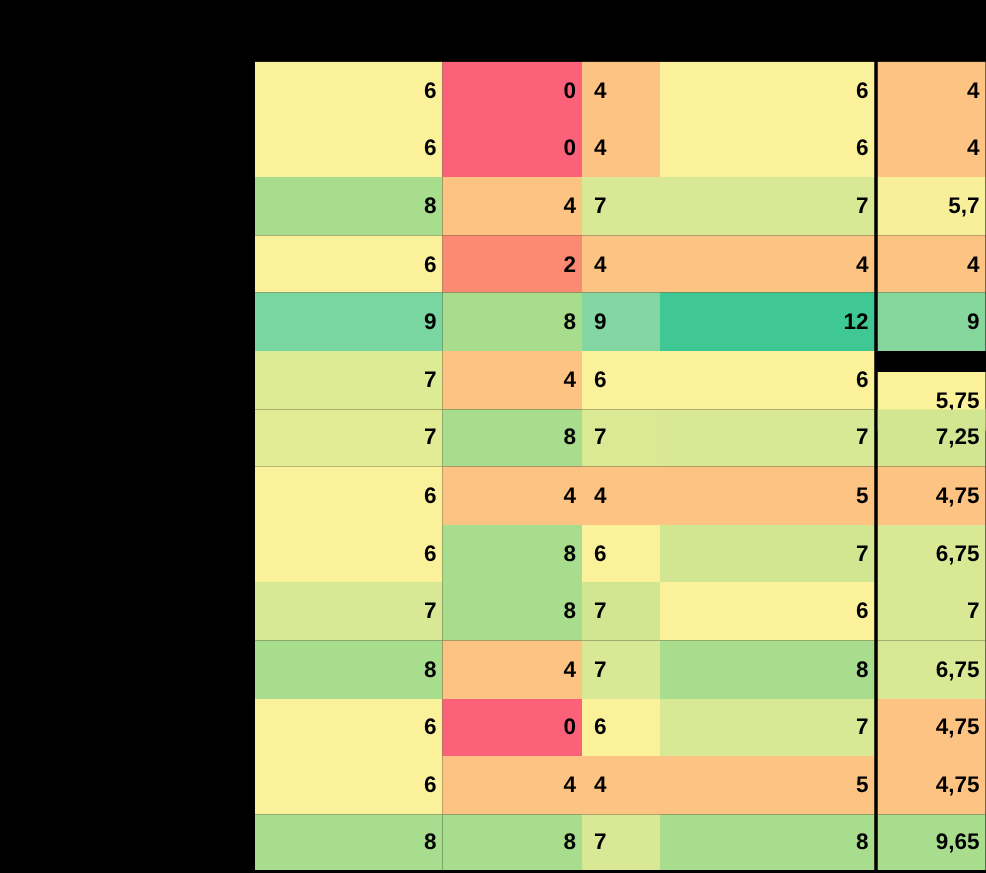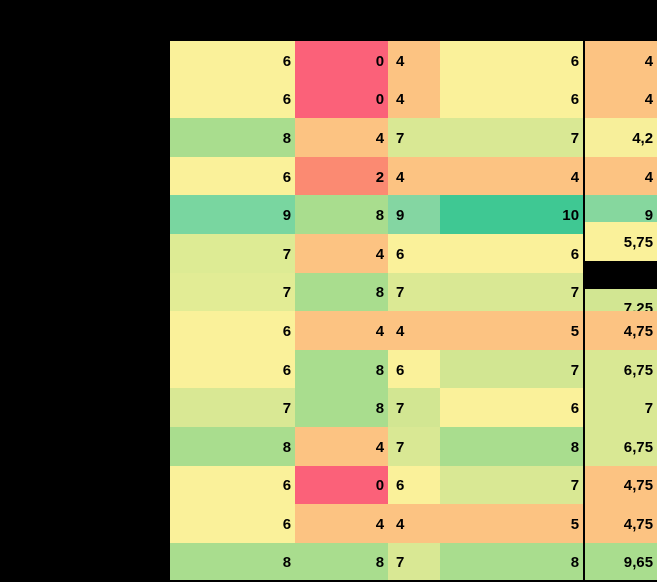--- a/index.html
+++ b/index.html
@@ -79,45 +79,45 @@
     <div class="cell right" style="left: 170px; width: 125px; top: 79.6px; height: 38.6px; background: rgb(250, 241, 154);">6</div>
     <div class="cell right" style="left: 295px; width: 93px; top: 79.6px; height: 38.6px; background: rgb(251, 97, 121);">0</div>
     <div class="cell leftnum" style="left: 388px; width: 52px; top: 79.6px; height: 38.6px; background: rgb(252, 195, 130);">4</div>
     <div class="cell right" style="left: 440px; width: 143px; top: 79.6px; height: 38.6px; background: rgb(250, 241, 154);">6</div>
     <div class="cell right" style="left: 585px; width: 72px; top: 79.6px; height: 38.6px; background: rgb(252, 195, 130);">4</div>
     <div class="lbl" style="top: 118.2px; height: 38.6px;"></div>
     <div class="cell right" style="left: 170px; width: 125px; top: 118.2px; height: 38.6px; background: rgb(169, 221, 142);">8</div>
     <div class="cell right" style="left: 295px; width: 93px; top: 118.2px; height: 38.6px; background: rgb(252, 195, 130);">4</div>
     <div class="cell leftnum" style="left: 388px; width: 52px; top: 118.2px; height: 38.6px; background: rgb(217, 232, 148);">7</div>
     <div class="cell right" style="left: 440px; width: 143px; top: 118.2px; height: 38.6px; background: rgb(217, 232, 148);">7</div>
-    <div class="cell right" style="left: 585px; width: 72px; top: 118.2px; height: 38.6px; background: rgb(247, 239, 154);">4,2</div>
+    <div class="cell right" style="left: 585px; width: 72px; top: 118.2px; height: 38.6px; background: rgb(247, 239, 154);">5,7</div>
     <div class="lbl" style="top: 156.8px; height: 38.6px;"></div>
     <div class="cell right" style="left: 170px; width: 125px; top: 156.8px; height: 38.6px; background: rgb(250, 241, 154);">6</div>
     <div class="cell right" style="left: 295px; width: 93px; top: 156.8px; height: 38.6px; background: rgb(251, 138, 114);">2</div>
     <div class="cell leftnum" style="left: 388px; width: 52px; top: 156.8px; height: 38.6px; background: rgb(252, 195, 130);">4</div>
     <div class="cell right" style="left: 440px; width: 143px; top: 156.8px; height: 38.6px; background: rgb(252, 195, 130);">4</div>
     <div class="cell right" style="left: 585px; width: 72px; top: 156.8px; height: 38.6px; background: rgb(252, 195, 130);">4</div>
     <div class="lbl" style="top: 195.4px; height: 38.6px;"></div>
     <div class="cell right" style="left: 170px; width: 125px; top: 195.4px; height: 38.6px; background: rgb(121, 214, 160);">9</div>
     <div class="cell right" style="left: 295px; width: 93px; top: 195.4px; height: 38.6px; background: rgb(169, 221, 142);">8</div>
     <div class="cell leftnum" style="left: 388px; width: 52px; top: 195.4px; height: 38.6px; background: rgb(132, 214, 162);">9</div>
-    <div class="cell right" style="left: 440px; width: 143px; top: 195.4px; height: 38.6px; background: rgb(63, 200, 147);">10</div>
+    <div class="cell right" style="left: 440px; width: 143px; top: 195.4px; height: 38.6px; background: rgb(63, 200, 147);">12</div>
     <div class="cell right" style="left: 585px; width: 72px; top: 195.4px; height: 38.6px; background: rgb(134, 215, 158);">9</div>
     <div class="lbl" style="top: 234px; height: 38.6px;"></div>
     <div class="cell right" style="left: 170px; width: 125px; top: 234px; height: 38.6px; background: rgb(221, 235, 148);">7</div>
     <div class="cell right" style="left: 295px; width: 93px; top: 234px; height: 38.6px; background: rgb(252, 195, 130);">4</div>
     <div class="cell leftnum" style="left: 388px; width: 52px; top: 234px; height: 38.6px; background: rgb(250, 241, 154);">6</div>
     <div class="cell right" style="left: 440px; width: 143px; top: 234px; height: 38.6px; background: rgb(250, 241, 154);">6</div>
-    <div class="cell right" style="left: 585px; width: 72px; top: 222px; height: 38.6px; background: rgb(250, 241, 154);">5,75</div>
+    <div class="cell right" style="left: 585px; width: 72px; top: 248px; height: 38.6px; background: rgb(250, 241, 154);">5,75</div>
     <div class="lbl indent" style="top: 272.6px; height: 38.6px;"></div>
     <div class="cell right" style="left: 170px; width: 125px; top: 272.6px; height: 38.6px; background: rgb(226, 236, 149);">7</div>
     <div class="cell right" style="left: 295px; width: 93px; top: 272.6px; height: 38.6px; background: rgb(169, 221, 142);">8</div>
     <div class="cell leftnum" style="left: 388px; width: 52px; top: 272.6px; height: 38.6px; background: rgb(219, 233, 148);">7</div>
     <div class="cell right" style="left: 440px; width: 143px; top: 272.6px; height: 38.6px; background: rgb(217, 232, 148);">7</div>
-    <div class="cell right" style="left: 585px; width: 72px; top: 272.6px; height: 38.6px; background: rgb(210, 230, 146); margin-top: 16px;">7,25</div>
+    <div class="cell right" style="left: 585px; width: 72px; top: 272.6px; height: 38.6px; background: rgb(210, 230, 146);">7,25</div>
     <div class="lbl indent" style="top: 311.2px; height: 38.6px;"></div>
     <div class="cell right" style="left: 170px; width: 125px; top: 311.2px; height: 38.6px; background: rgb(250, 241, 154);">6</div>
     <div class="cell right" style="left: 295px; width: 93px; top: 311.2px; height: 38.6px; background: rgb(252, 195, 130);">4</div>
     <div class="cell leftnum" style="left: 388px; width: 52px; top: 311.2px; height: 38.6px; background: rgb(252, 195, 130);">4</div>
     <div class="cell right" style="left: 440px; width: 143px; top: 311.2px; height: 38.6px; background: rgb(252, 195, 130);">5</div>
     <div class="cell right" style="left: 585px; width: 72px; top: 311.2px; height: 38.6px; background: rgb(252, 195, 130);">4,75</div>
     <div class="lbl" style="top: 349.8px; height: 38.6px;"></div>
     <div class="cell right" style="left: 170px; width: 125px; top: 349.8px; height: 38.6px; background: rgb(250, 241, 154);">6</div>
     <div class="cell right" style="left: 295px; width: 93px; top: 349.8px; height: 38.6px; background: rgb(169, 221, 142);">8</div>
     <div class="cell leftnum" style="left: 388px; width: 52px; top: 349.8px; height: 38.6px; background: rgb(250, 241, 154);">6</div>

